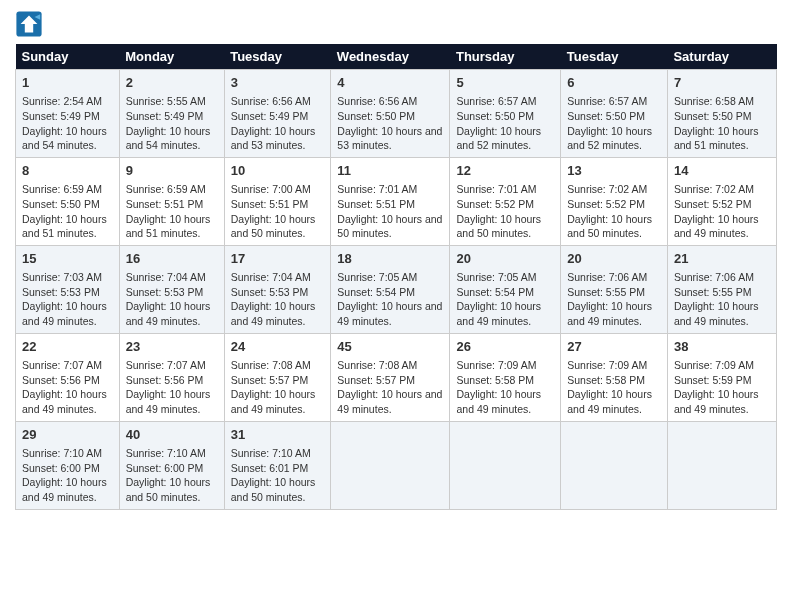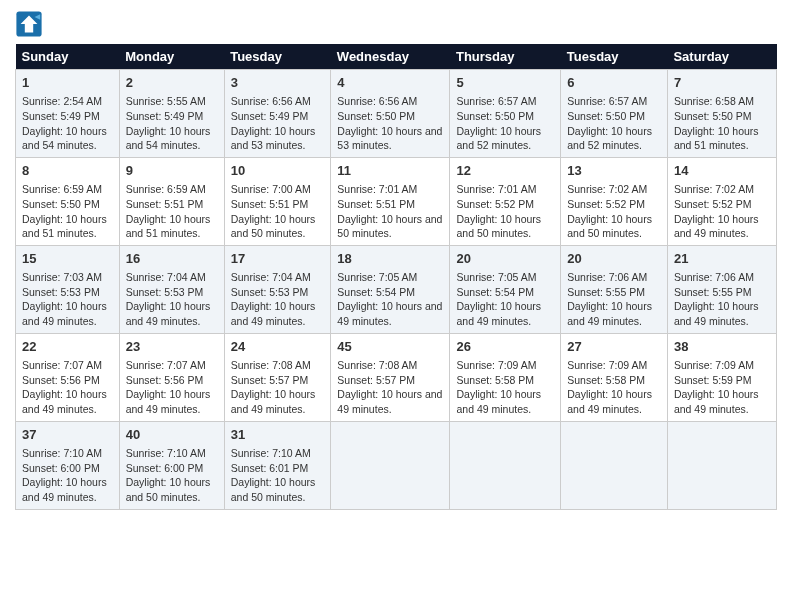--- a/index.html
+++ b/index.html
@@ -152,21 +152,21 @@
         <tr>
           <td><span class="cell-day">22</span><span>Sunrise: 7:07 AM</span><br><span>Sunset: 5:56 PM</span><br><span>Daylight: 10 hours and 49 minutes.</span></td>
           <td><span class="cell-day">23</span><span>Sunrise: 7:07 AM</span><br><span>Sunset: 5:56 PM</span><br><span>Daylight: 10 hours and 49 minutes.</span></td>
           <td><span class="cell-day">24</span><span>Sunrise: 7:08 AM</span><br><span>Sunset: 5:57 PM</span><br><span>Daylight: 10 hours and 49 minutes.</span></td>
           <td><span class="cell-day">45</span><span>Sunrise: 7:08 AM</span><br><span>Sunset: 5:57 PM</span><br><span>Daylight: 10 hours and 49 minutes.</span></td>
           <td><span class="cell-day">26</span><span>Sunrise: 7:09 AM</span><br><span>Sunset: 5:58 PM</span><br><span>Daylight: 10 hours and 49 minutes.</span></td>
           <td><span class="cell-day">27</span><span>Sunrise: 7:09 AM</span><br><span>Sunset: 5:58 PM</span><br><span>Daylight: 10 hours and 49 minutes.</span></td>
           <td><span class="cell-day">38</span><span>Sunrise: 7:09 AM</span><br><span>Sunset: 5:59 PM</span><br><span>Daylight: 10 hours and 49 minutes.</span></td>
         </tr>
         <tr>
-          <td><span class="cell-day">37</span><span>Sunrise: 7:10 AM</span><br><span>Sunset: 6:00 PM</span><br><span>Daylight: 10 hours and 49 minutes.</span></td>
+          <td><span class="cell-day">29</span><span>Sunrise: 7:10 AM</span><br><span>Sunset: 6:00 PM</span><br><span>Daylight: 10 hours and 49 minutes.</span></td>
           <td><span class="cell-day">40</span><span>Sunrise: 7:10 AM</span><br><span>Sunset: 6:00 PM</span><br><span>Daylight: 10 hours and 50 minutes.</span></td>
           <td><span class="cell-day">31</span><span>Sunrise: 7:10 AM</span><br><span>Sunset: 6:01 PM</span><br><span>Daylight: 10 hours and 50 minutes.</span></td>
           <td class="empty-cell"></td>
           <td class="empty-cell"></td>
           <td class="empty-cell"></td>
           <td class="empty-cell"></td>
         </tr>
       </tbody>
   </table>
 </div>

